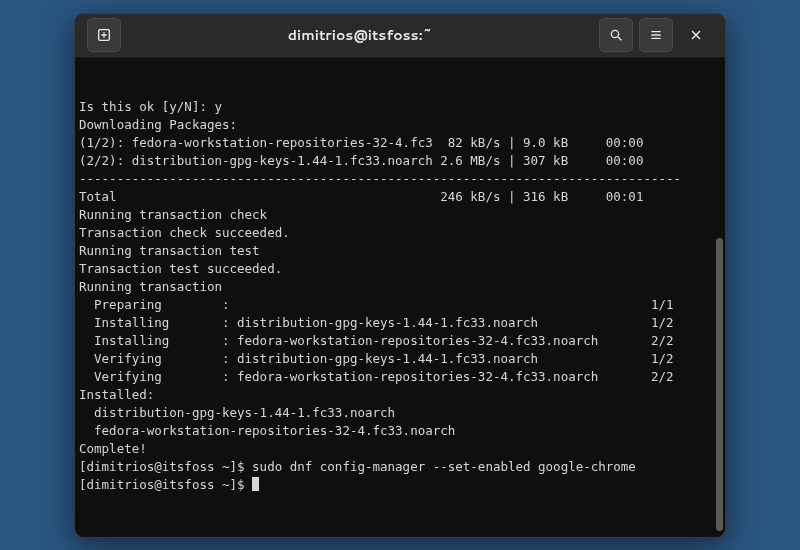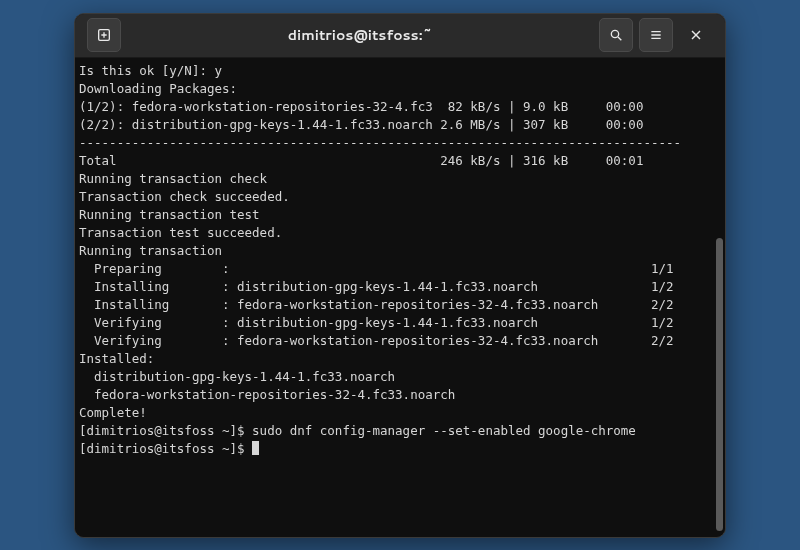--- a/index.html
+++ b/index.html
@@ -80,20 +80,21 @@
     }
     .terminal {
       flex: 1;
       padding: 4px 4px 4px 4px;
       color: #d6d6d6;
       font-size: 12.5px;
       line-height: 18px;
       white-space: pre;
       font-family: "DejaVu Sans Mono", "Liberation Mono", Consolas, monospace;
       overflow: hidden;
+      margin-top: 36px;
     }
     .line { white-space: pre; }
     .cursor {
       display: inline-block;
       width: 7px;
       height: 14px;
       background: #d6d6d6;
       vertical-align: text-bottom;
       margin-bottom: 1px;
     }

